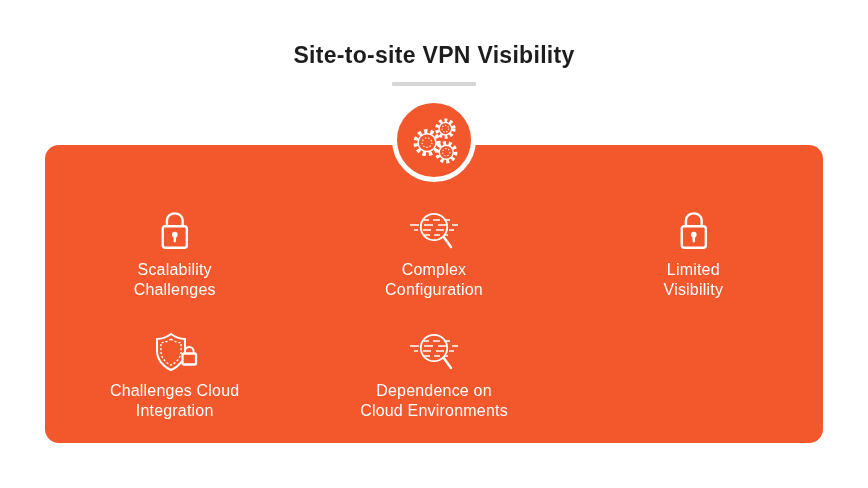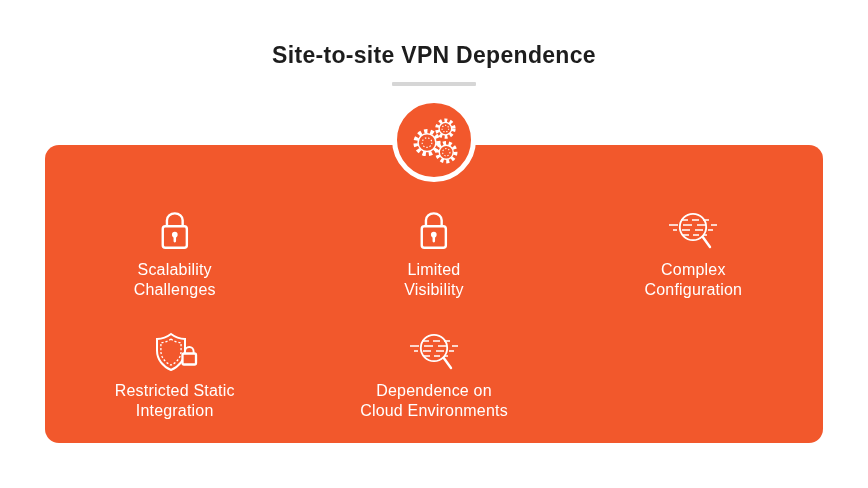--- a/index.html
+++ b/index.html
@@ -94,21 +94,21 @@
         <circle cx="45" cy="19" r="7.2" stroke-width="1.6"></circle>
         <circle cx="45" cy="19" r="3.8" stroke-width="1.2" stroke-dasharray="1.4 2"></circle>
         <circle cx="46" cy="46" r="10.5" stroke-width="4.6" stroke-dasharray="3.4 3.1"></circle>
         <circle cx="46" cy="46" r="8" stroke-width="1.6"></circle>
         <circle cx="46" cy="46" r="4.2" stroke-width="1.2" stroke-dasharray="1.5 2.1"></circle>
       </g>
     </symbol>
   </defs>
 </svg>
 
-<h1 class="title">Site-to-site VPN Dependence</h1>
+<h1 class="title">Site-to-site VPN Visibility</h1>
 <div class="title-underline"></div>
 
 <div class="badge">
   <svg width="56" height="56">
       <use href="#sym-gears"></use>
     </svg>
 </div>
 
 <div class="panel">
   <div class="grid">
@@ -116,40 +116,40 @@
     <div class="cell">
       <svg class="ic" viewBox="0 0 34 42">
           <use href="#sym-lock"></use>
         </svg>
       <div class="label">Scalability
 Challenges</div>
     </div>
 
 
     <div class="cell">
+      <svg class="ic" viewBox="0 0 58 44">
+          <use href="#sym-search"></use>
+        </svg>
+      <div class="label">Complex
+Configuration</div>
+    </div>
+
+    <div class="cell">
       <svg class="ic" viewBox="0 0 34 42">
           <use href="#sym-lock"></use>
         </svg>
       <div class="label">Limited
 Visibility</div>
     </div>
 
     <div class="cell">
-      <svg class="ic" viewBox="0 0 58 44">
-          <use href="#sym-search"></use>
-        </svg>
-      <div class="label">Complex
-Configuration</div>
-    </div>
-
-    <div class="cell">
       <svg class="ic" viewBox="0 0 46 44">
           <use href="#sym-shield"></use>
         </svg>
-      <div class="label">Restricted Static
+      <div class="label">Challenges Cloud
 Integration</div>
     </div>
 
     <div class="cell">
       <svg class="ic" viewBox="0 0 58 44">
           <use href="#sym-search"></use>
         </svg>
       <div class="label">Dependence on
 Cloud Environments</div>
     </div>

